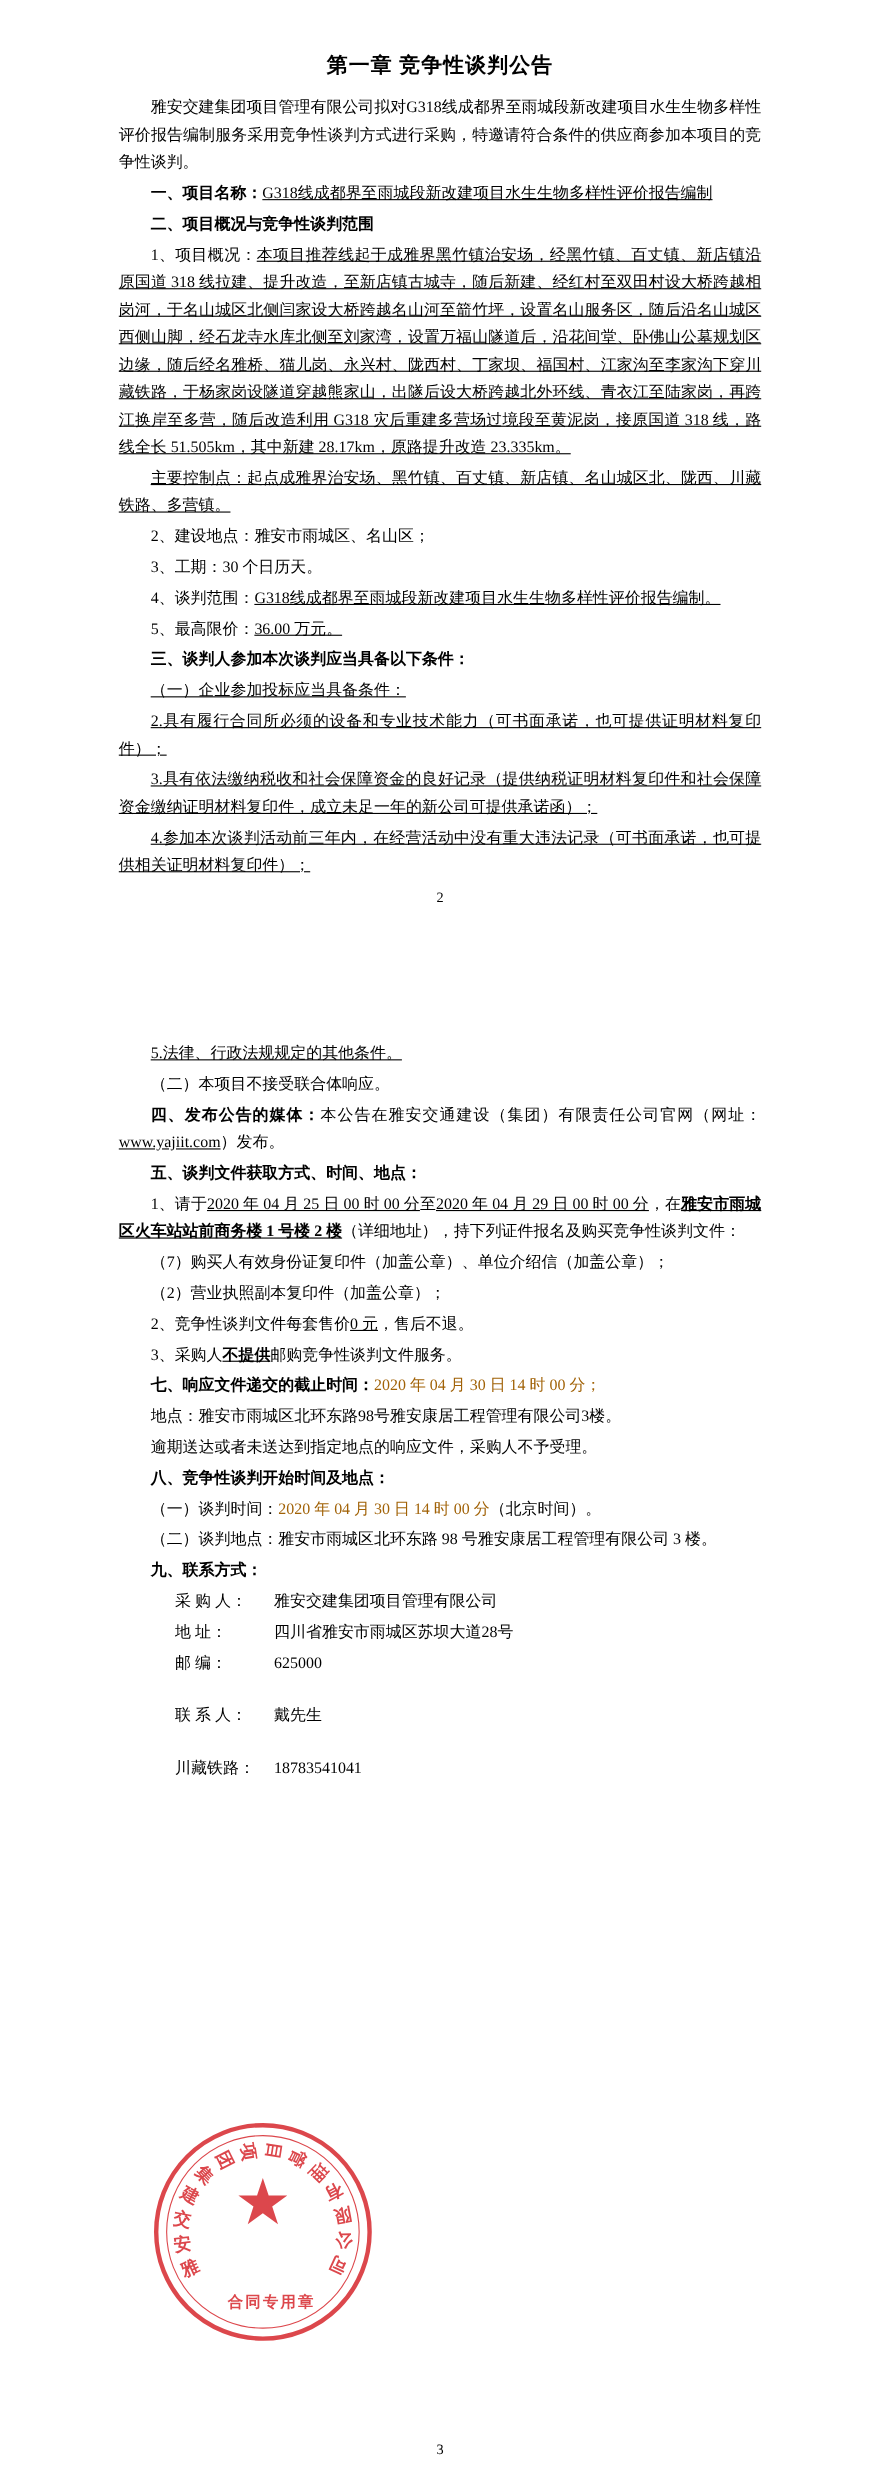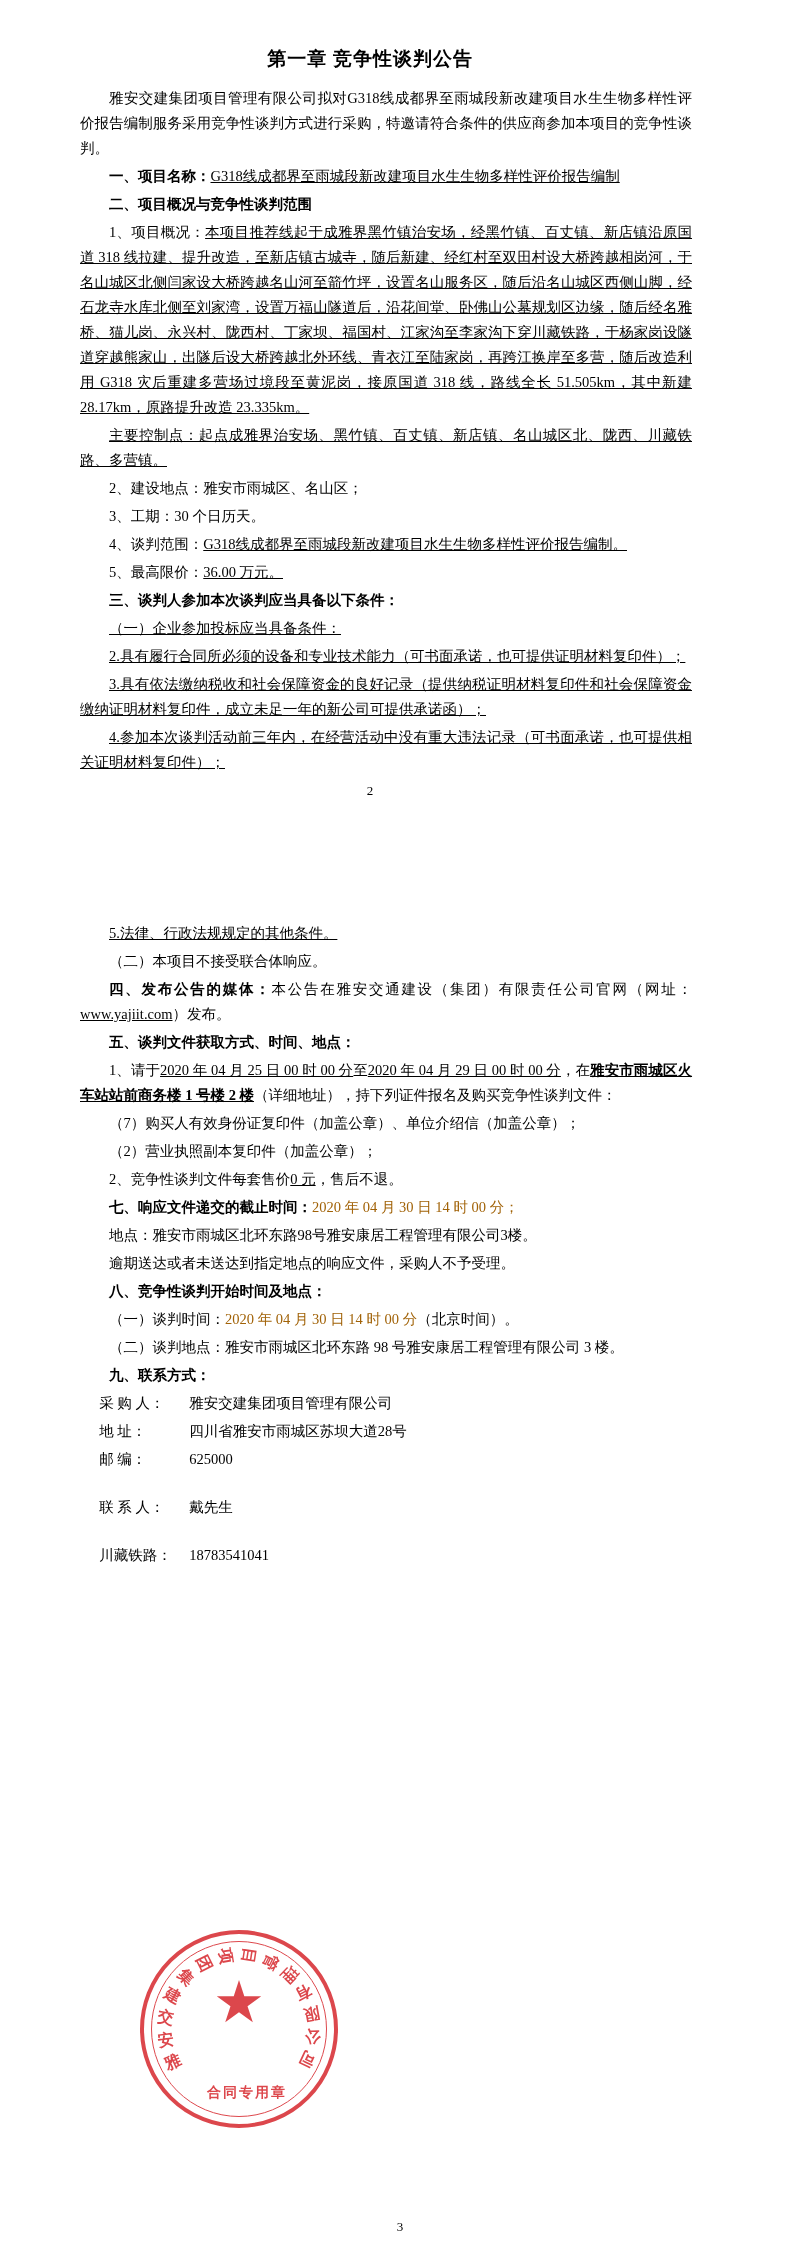--- a/index.html
+++ b/index.html
@@ -11,38 +11,38 @@
     width: 800px;
     font-family: "Liberation Serif", "DejaVu Serif", serif;
     color: #000000;
   }
   .page {
     position: relative;
     width: 800px;
     min-height: 2261px;
     background: #fff;
     box-sizing: border-box;
-    padding: 46px 108px 40px 48px;
+    padding: 46px 108px 40px 108px;
   }
   .doc-title {
     text-align: center;
     font-size: 19px;
     font-weight: bold;
     letter-spacing: 1px;
     margin: 0 0 14px 0;
     font-family: "Liberation Serif", "DejaVu Serif", serif;
   }
   p {
     margin: 0 0 3px 0;
     font-size: 14.5px;
     line-height: 25px;
     text-align: justify;
     text-justify: inter-ideograph;
   }
-  .ind2 { text-indent: 2em; margin-left: 32px; }
+  .ind2 { text-indent: 2em; }
   .b { font-weight: bold; }
   .u { text-decoration: underline; }
   .red { color: #a16207; }
 
   .pagenum {
     text-align: center;
     font-size: 13px;
     margin: 6px 0 0 0;
     line-height: 20px;
   }
@@ -198,20 +198,23 @@
     <span>1、请于</span><span class="u">2020 年 04 月 25 日 00 时 00 分</span><span>至</span><span class="u">2020 年 04 月 29 日 00 时 00 分</span><span>，在</span><span class="b u">雅安市雨城区火车站站前商务楼 1 号楼 2 楼</span><span>（详细地址），持下列证件报名及购买竞争性谈判文件：</span>
   </p>
 
   <p class="ind2">（7）购买人有效身份证复印件（加盖公章）、单位介绍信（加盖公章）；</p>
   <p class="ind2">（2）营业执照副本复印件（加盖公章）；</p>
 
   <p class="ind2">
     <span>2、竞争性谈判文件每套售价</span><span class="u">0 元</span><span>，售后不退。</span>
   </p>
 
+  <p class="ind2">
+    <span>3、采购人</span><span class="b u">不提供</span><span>邮购竞争性谈判文件服务。</span>
+  </p>
 
   <p class="ind2">
     <span class="b">七、响应文件递交的截止时间：</span><span class="red">2020 年 04 月 30 日 14 时 00 分；</span>
   </p>
 
   <p class="ind2">
     <span>地点：</span><span>雅安市雨城区北环东路98号雅安康居工程管理有限公司3楼。</span>
   </p>
 
   <p class="ind2">逾期送达或者未送达到指定地点的响应文件，采购人不予受理。</p>

